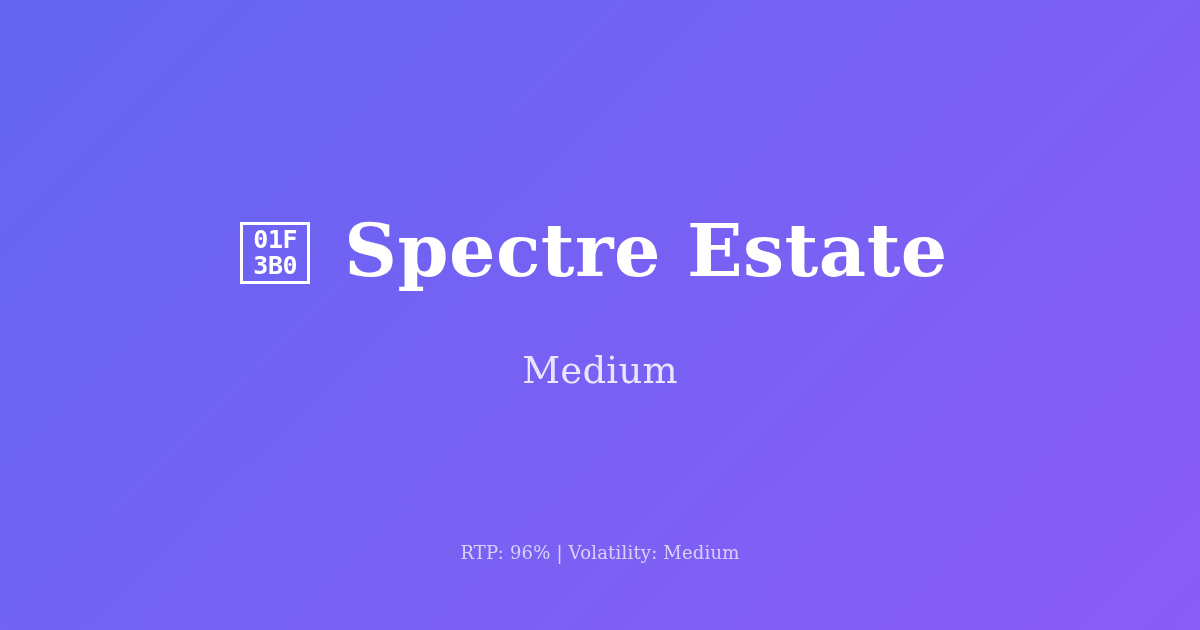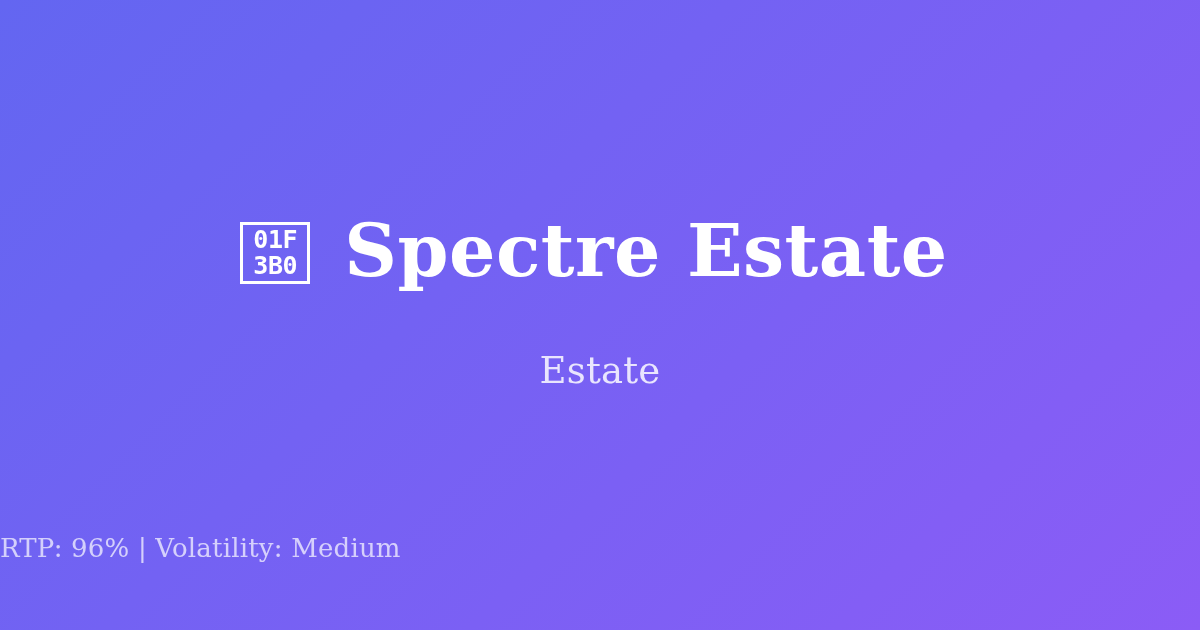--- a/index.html
+++ b/index.html
@@ -91,24 +91,24 @@
     color: rgba(255, 255, 255, 0.84);
     letter-spacing: 0.2px;
   }
 
   
   .footer {
     position: absolute;
     left: 0;
     right: 0;
     bottom: 66px;
-    text-align: left;
+    text-align: center;
     font-family: "DejaVu Serif", "Liberation Serif", serif;
     font-weight: 400;
-    font-size: 26px;
+    font-size: 18px;
     line-height: 1.2;
     color: rgba(255, 255, 255, 0.70);
     letter-spacing: 0.2px;
   }
 </style>
 </head>
 <body>
 
 <div class="og-card">
 
@@ -118,19 +118,19 @@
 
       <span class="tofu">
         <span class="tofu-row">01F</span>
         <span class="tofu-row">3B0</span>
       </span>
 
       <h1 class="title">Spectre Estate</h1>
 
     </div>
 
-    <p class="subtitle">Estate</p>
+    <p class="subtitle">Medium</p>
 
   </div>
 
   <div class="footer">RTP: 96% | Volatility: Medium</div>
 
 </div>
 
 </body></html>

